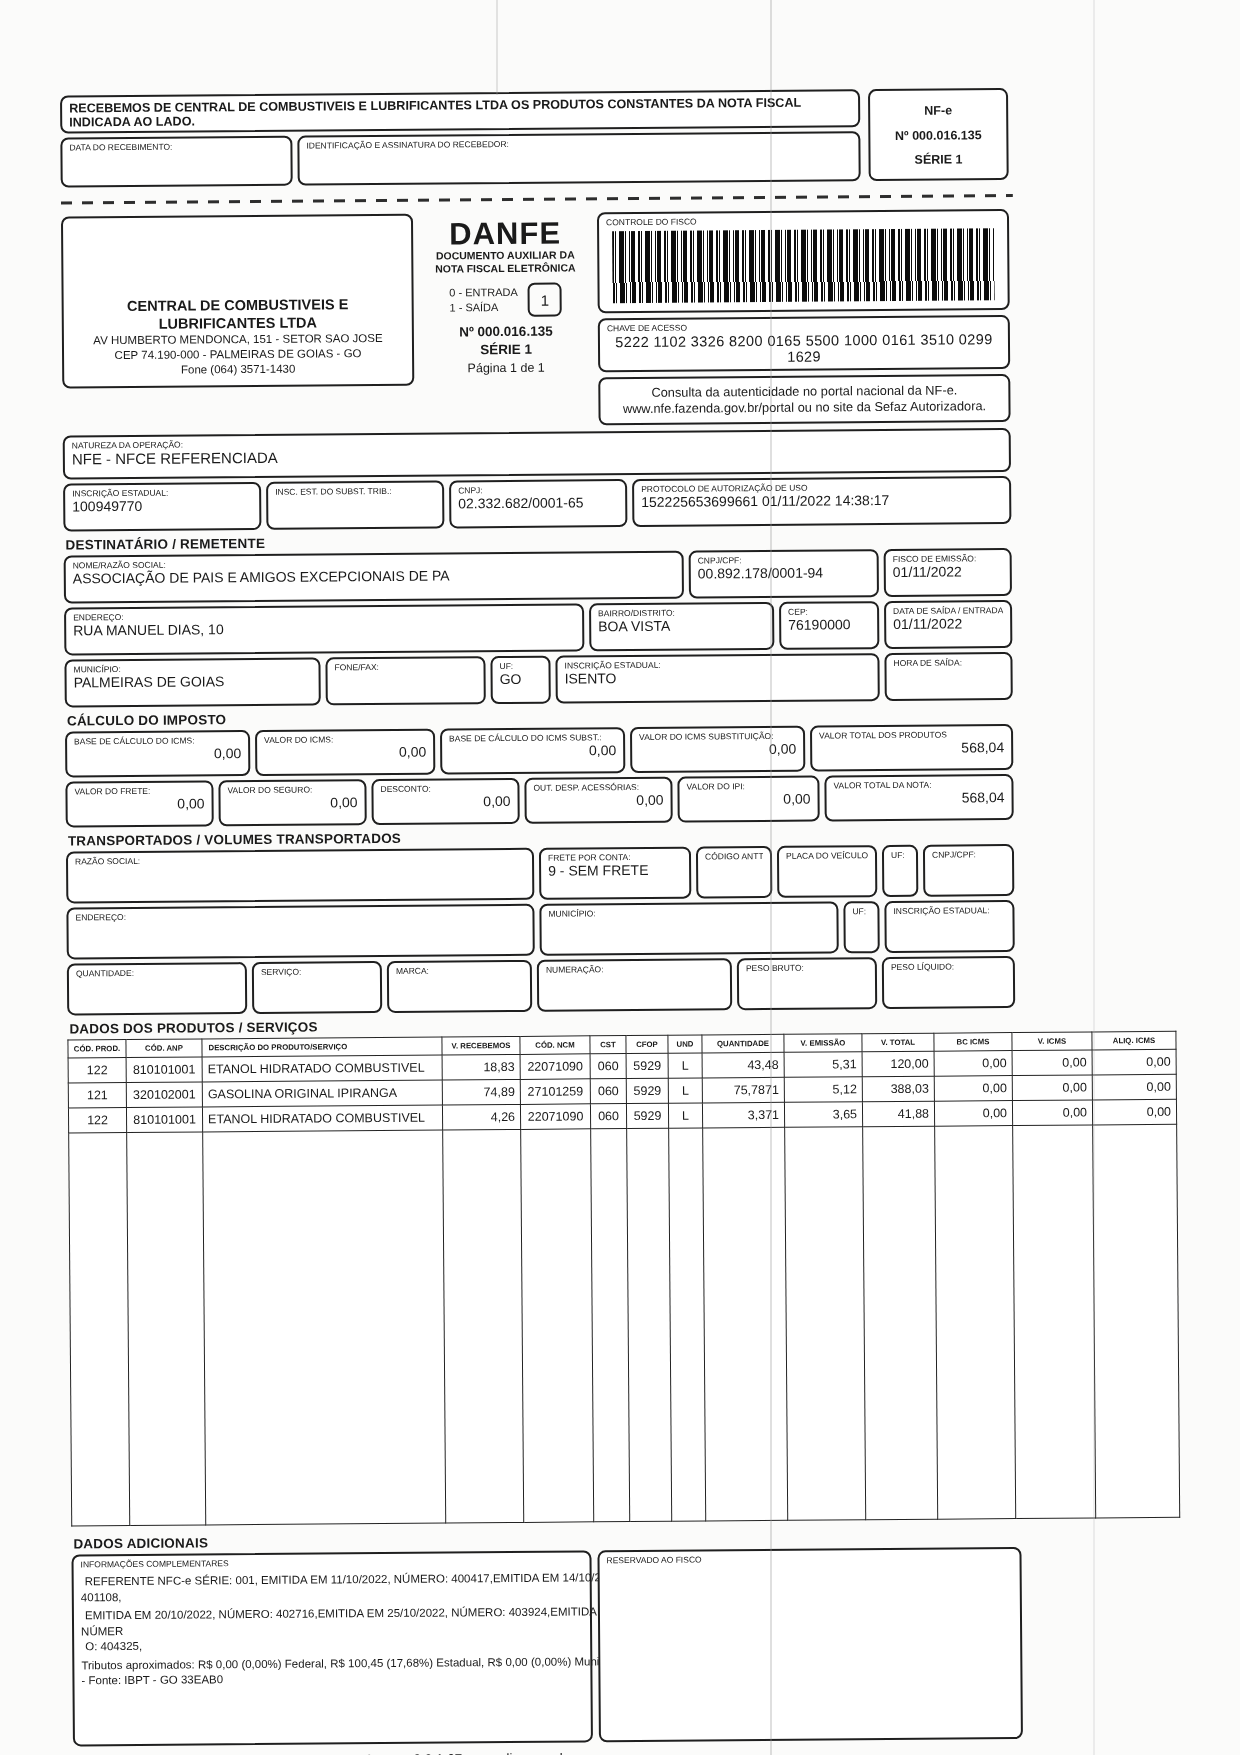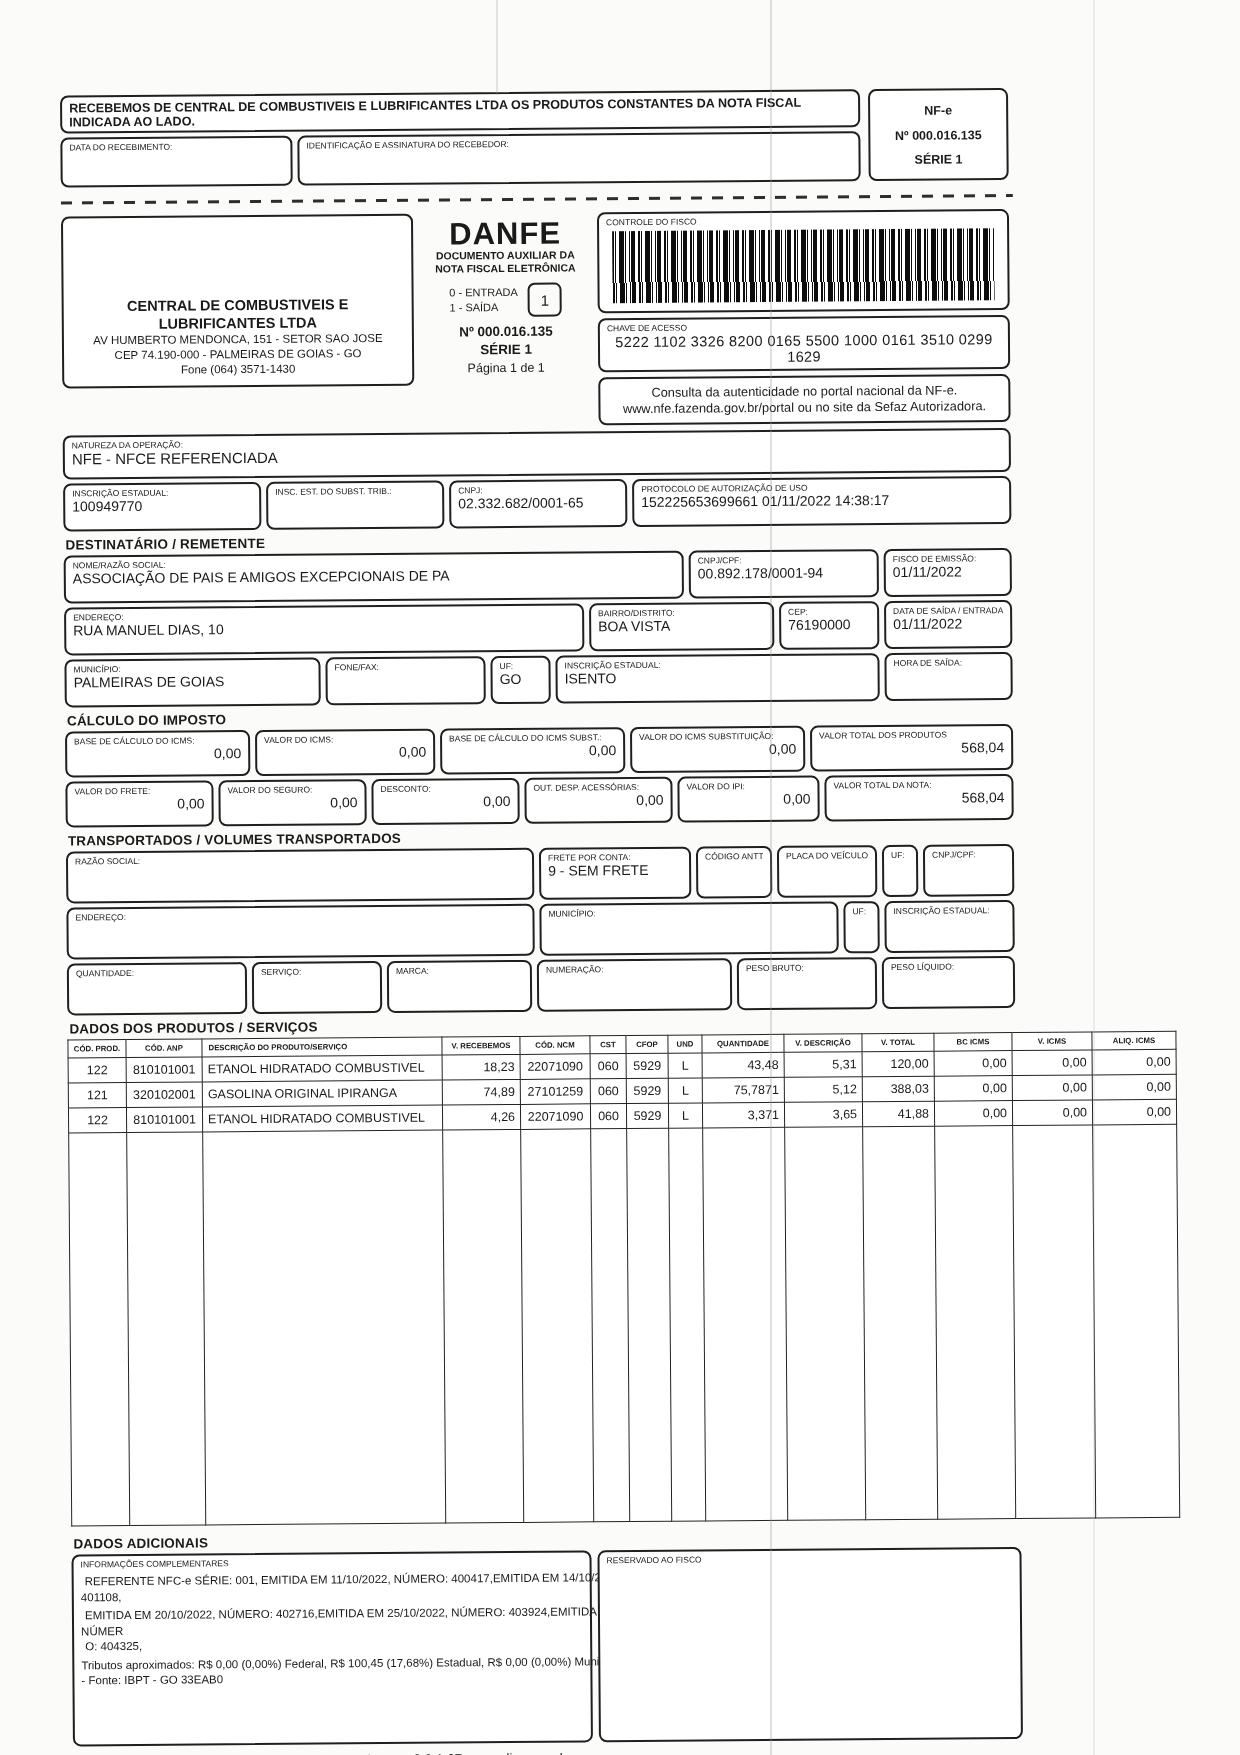--- a/index.html
+++ b/index.html
@@ -345,33 +345,33 @@
       <tr>
         <th>CÓD. PROD.</th>
         <th>CÓD. ANP</th>
         <th style="text-align:left;padding-left:6px;">DESCRIÇÃO DO PRODUTO/SERVIÇO</th>
         <th>V. RECEBEMOS</th>
         <th>CÓD. NCM</th>
         <th>CST</th>
         <th>CFOP</th>
         <th>UND</th>
         <th>QUANTIDADE</th>
-        <th>V. DESCRIÇÃO</th>
+        <th>V. EMISSÃO</th>
         <th>V. TOTAL</th>
         <th>BC ICMS</th>
         <th>V. ICMS</th>
         <th>ALIQ. ICMS</th>
       </tr>
     </thead>
     <tbody>
       <tr>
         <td class="c">122</td>
         <td class="c">810101001</td>
         <td>ETANOL HIDRATADO COMBUSTIVEL</td>
-        <td class="r">18,23</td>
+        <td class="r">18,83</td>
         <td class="c">22071090</td>
         <td class="c">060</td>
         <td class="c">5929</td>
         <td class="c">L</td>
         <td class="r">43,48</td>
         <td class="r">5,31</td>
         <td class="r">120,00</td>
         <td class="r">0,00</td>
         <td class="r">0,00</td>
         <td class="r">0,00</td>

